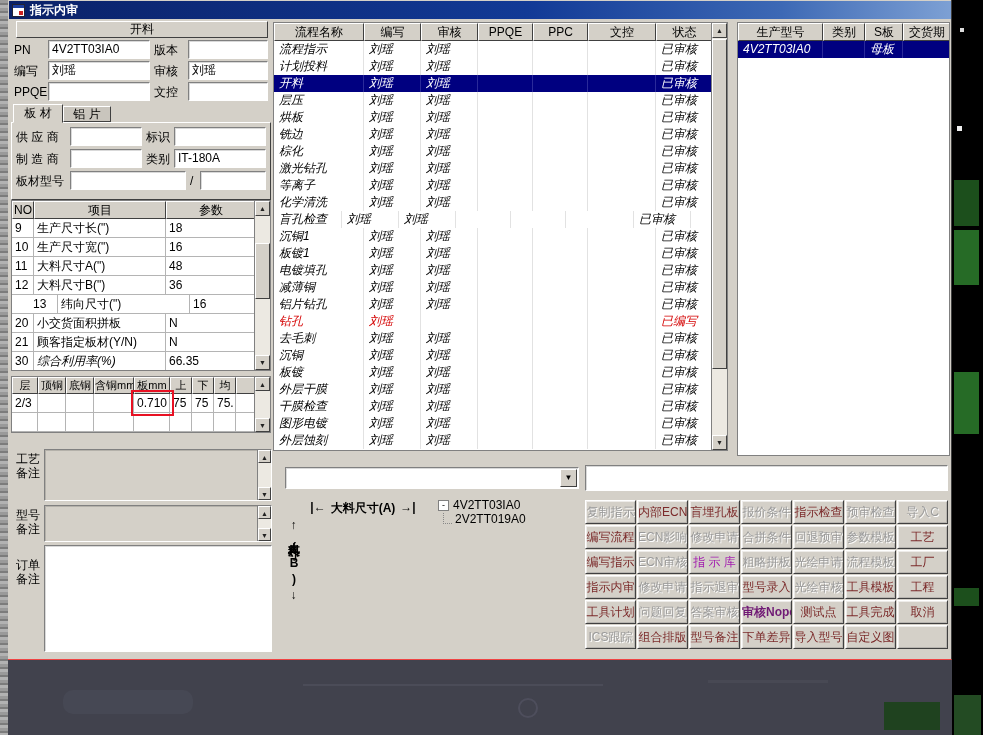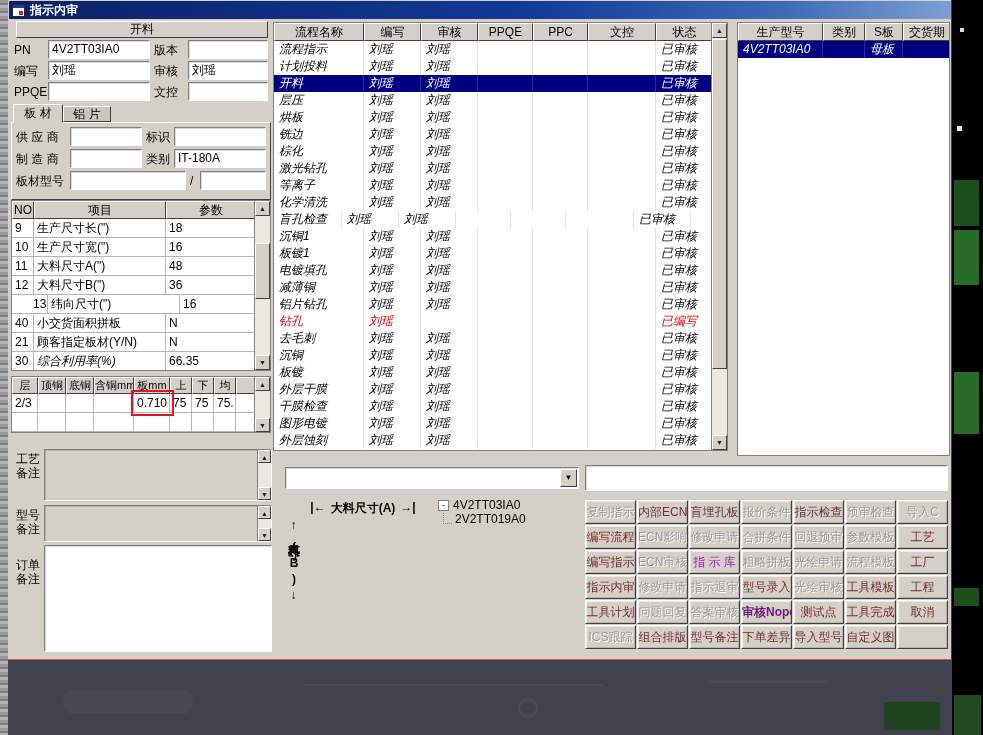--- a/index.html
+++ b/index.html
@@ -137,26 +137,26 @@
             <div class="cell" style="width: 22px;">11</div>
             <div class="cell" style="width: 132px;">大料尺寸A(")</div>
             <div class="cell" style="width: 90px;">48</div>
           </div>
           <div class="trow">
             <div class="cell" style="width: 22px;">12</div>
             <div class="cell" style="width: 132px;">大料尺寸B(")</div>
             <div class="cell" style="width: 90px;">36</div>
           </div>
           <div class="trow">
-            <div class="cell" style="width: 36px; padding-left: 21px;">13</div>
+            <div class="cell" style="width: 46px; padding-left: 21px;">13</div>
             <div class="cell" style="width: 132px;">纬向尺寸(")</div>
             <div class="cell" style="width: 90px;">16</div>
           </div>
           <div class="trow">
-            <div class="cell" style="width: 22px;">40</div>
+            <div class="cell" style="width: 22px;">20</div>
             <div class="cell" style="width: 132px;">小交货面积拼板</div>
             <div class="cell" style="width: 90px;">N</div>
           </div>
           <div class="trow">
             <div class="cell" style="width: 22px;">21</div>
             <div class="cell" style="width: 132px;">顾客指定板材(Y/N)</div>
             <div class="cell" style="width: 90px;">N</div>
           </div>
           <div class="trow">
             <div class="cell" style="width: 22px;">30</div>

